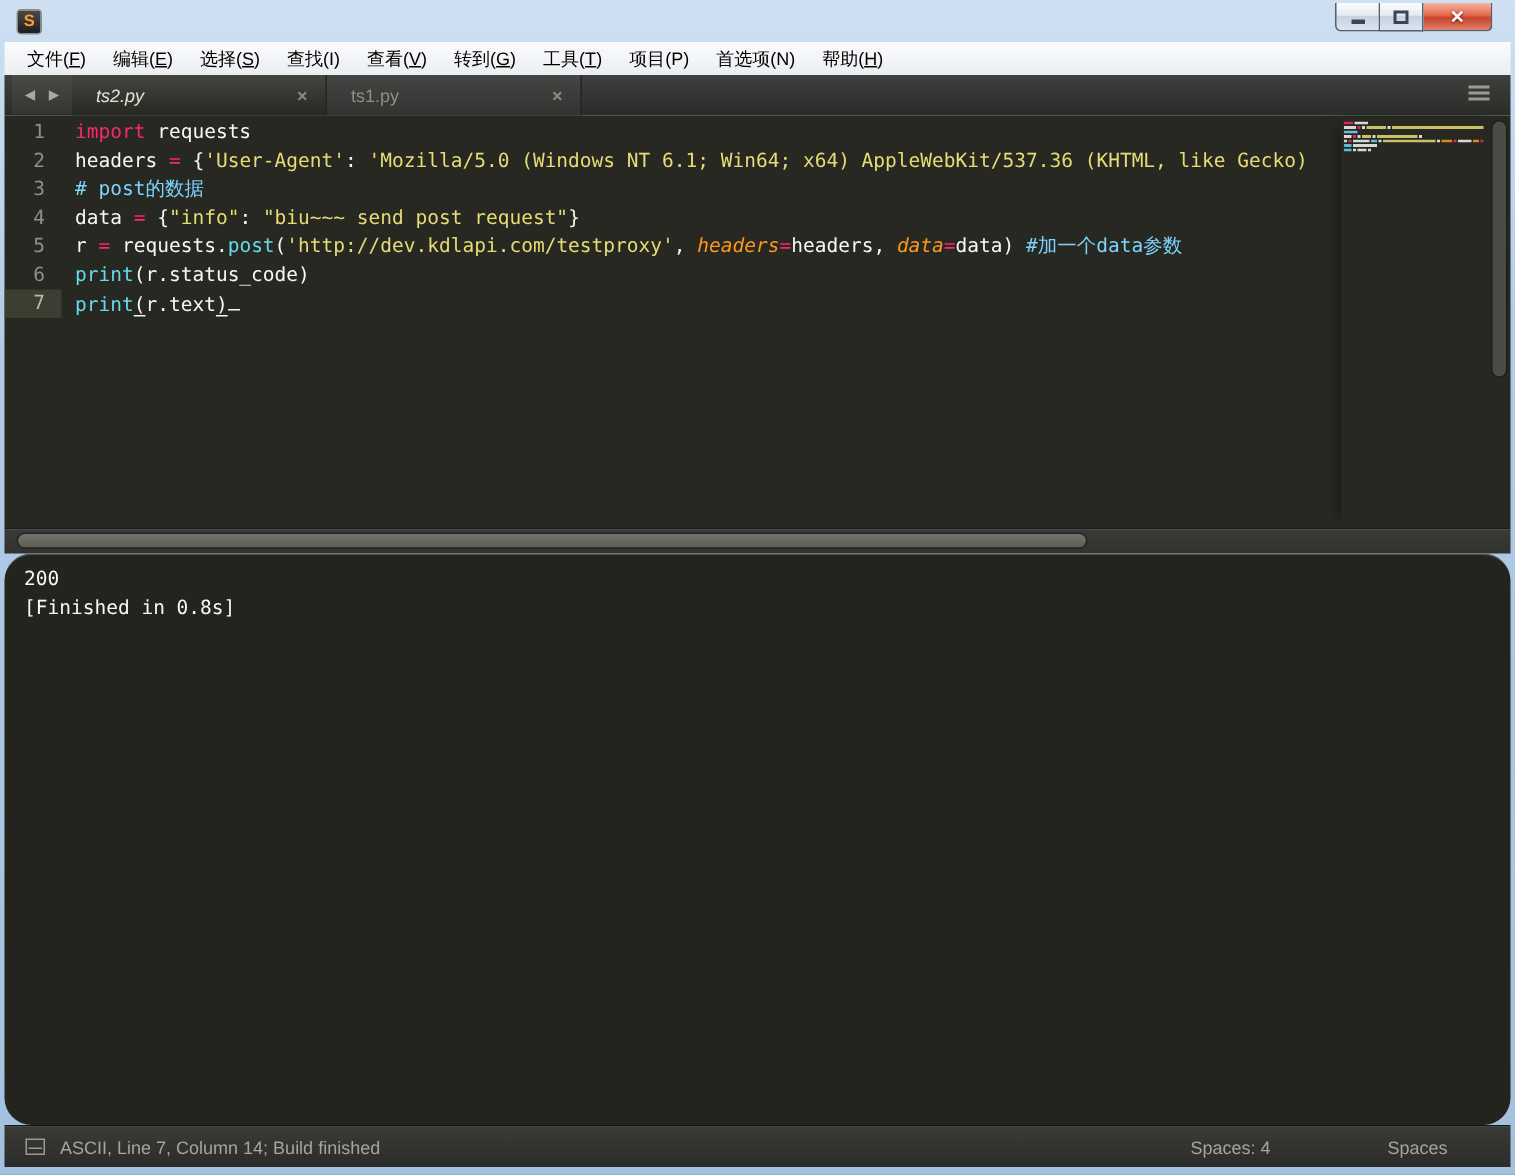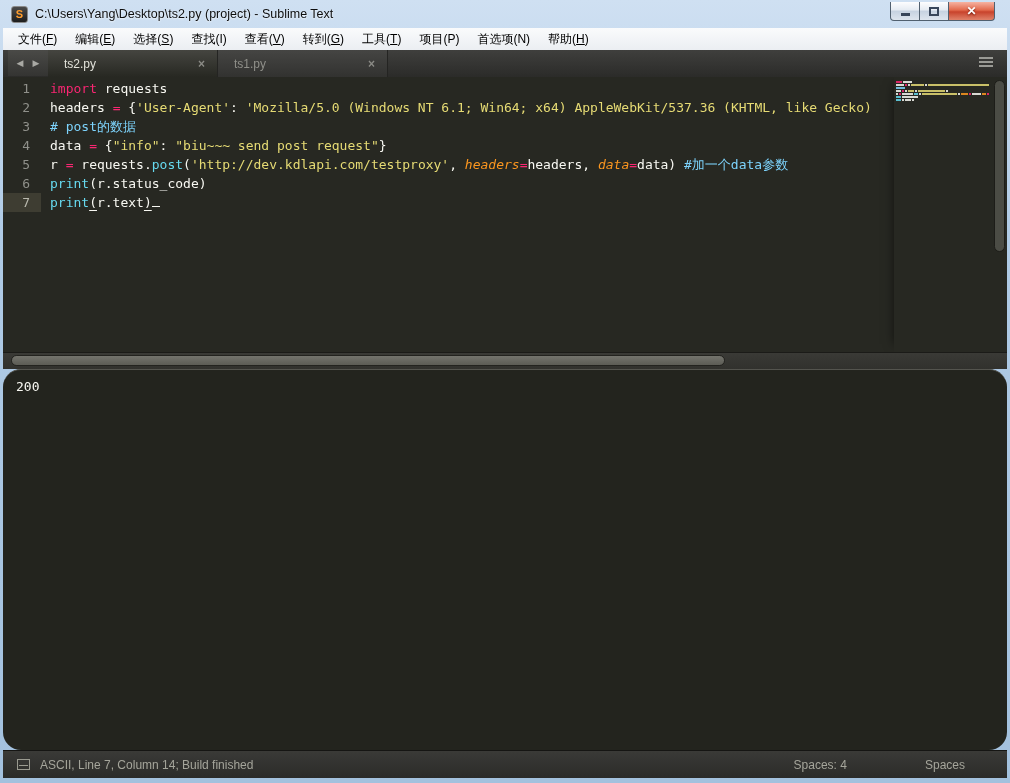--- a/index.html
+++ b/index.html
@@ -31,21 +31,21 @@
   .menu-item { padding:3px 9px; white-space:nowrap; }
   .menu-item .hot { text-decoration:underline; }
   
   .tabbar { height:27px; flex:none; background:linear-gradient(#3f3f3d,#2b2b29); display:flex; align-items:stretch; position:relative; }
   .tabnav { width:40px; flex:none; margin:0 0 1px 5px; background:linear-gradient(#4a4a47,#343432); display:flex; align-items:center; justify-content:center; gap:9px; }
   .tabnav span { color:#a9a9a4; font-size:9px; }
   .tab { width:170px; flex:none; display:flex; align-items:center; padding:0 8px 0 16px; position:relative;
     background:linear-gradient(#454543,#323230); border-right:1px solid #242422; font-size:12px; }
   .tab .tab-label { flex:1; color:#8f8f89; font-family:"Liberation Sans",sans-serif; }
   .tab.active { background:linear-gradient(#454540,#272822); }
-  .tab.active .tab-label { color:#e2e2da; }
+  .tab.active .tab-label { color:#e2e2da;font-style:italic; }
   .tab-close { color:#8a8a85; font-size:12px; font-weight:bold; padding:0 4px; }
   .overflow-icon { position:absolute; right:14px; top:7px; width:14px; display:flex; flex-direction:column; gap:2px; }
   .overflow-icon i { height:2px; background:#9a9a95; display:block; }
   
   .editor { height:275px; flex:none; background:#272822; position:relative; overflow:hidden;
     font-family:"DejaVu Sans Mono", monospace; font-size:13px; padding-top:2px; }
   .eline { display:flex; height:19px; line-height:19px; white-space:pre; }
   .gnum { width:38px; flex:none; text-align:right; padding-right:11px; color:#8f908a; }
   .eline.cur .gnum { background:#3e3d32; color:#b9b9ae; }
   .ctext { padding-left:9px; overflow:hidden; white-space:pre; }
@@ -78,21 +78,20 @@
   .sb-left { flex:1; white-space:nowrap; }
   .sb-right { display:flex; gap:78px; margin-right:28px; }
 </style>
 </head>
 <body>
 
 <div class="win">
 
   <div class="titlebar">
     <div class="appicon">S</div>
-    <div class="title-text">C:\Users\Yang\Desktop\ts2.py (project) - Sublime Text</div>
     <div class="winbtns">
       <div class="wbtn min">
           <span class="g-min"></span>
         </div>
       <div class="wbtn max">
           <span class="g-max"></span>
         </div>
       <div class="wbtn close">
           <span class="g-close">✕</span>
         </div>
@@ -156,20 +155,21 @@
     <div class="vscroll"></div>
   </div>
 
   <div class="hscroll">
     <div class="hpuck"></div>
   </div>
 
   <div class="console">
     <div>
         <div class="cline">200</div>
+        <div class="cline">[Finished in 0.8s]</div>
       </div>
   </div>
 
   <div class="statusbar">
     <div class="sicon"></div>
     <div class="sb-left">ASCII, Line 7, Column 14; Build finished</div>
     <div class="sb-right">
       <span>Spaces: 4</span>
       <span>Spaces</span>
     </div>

